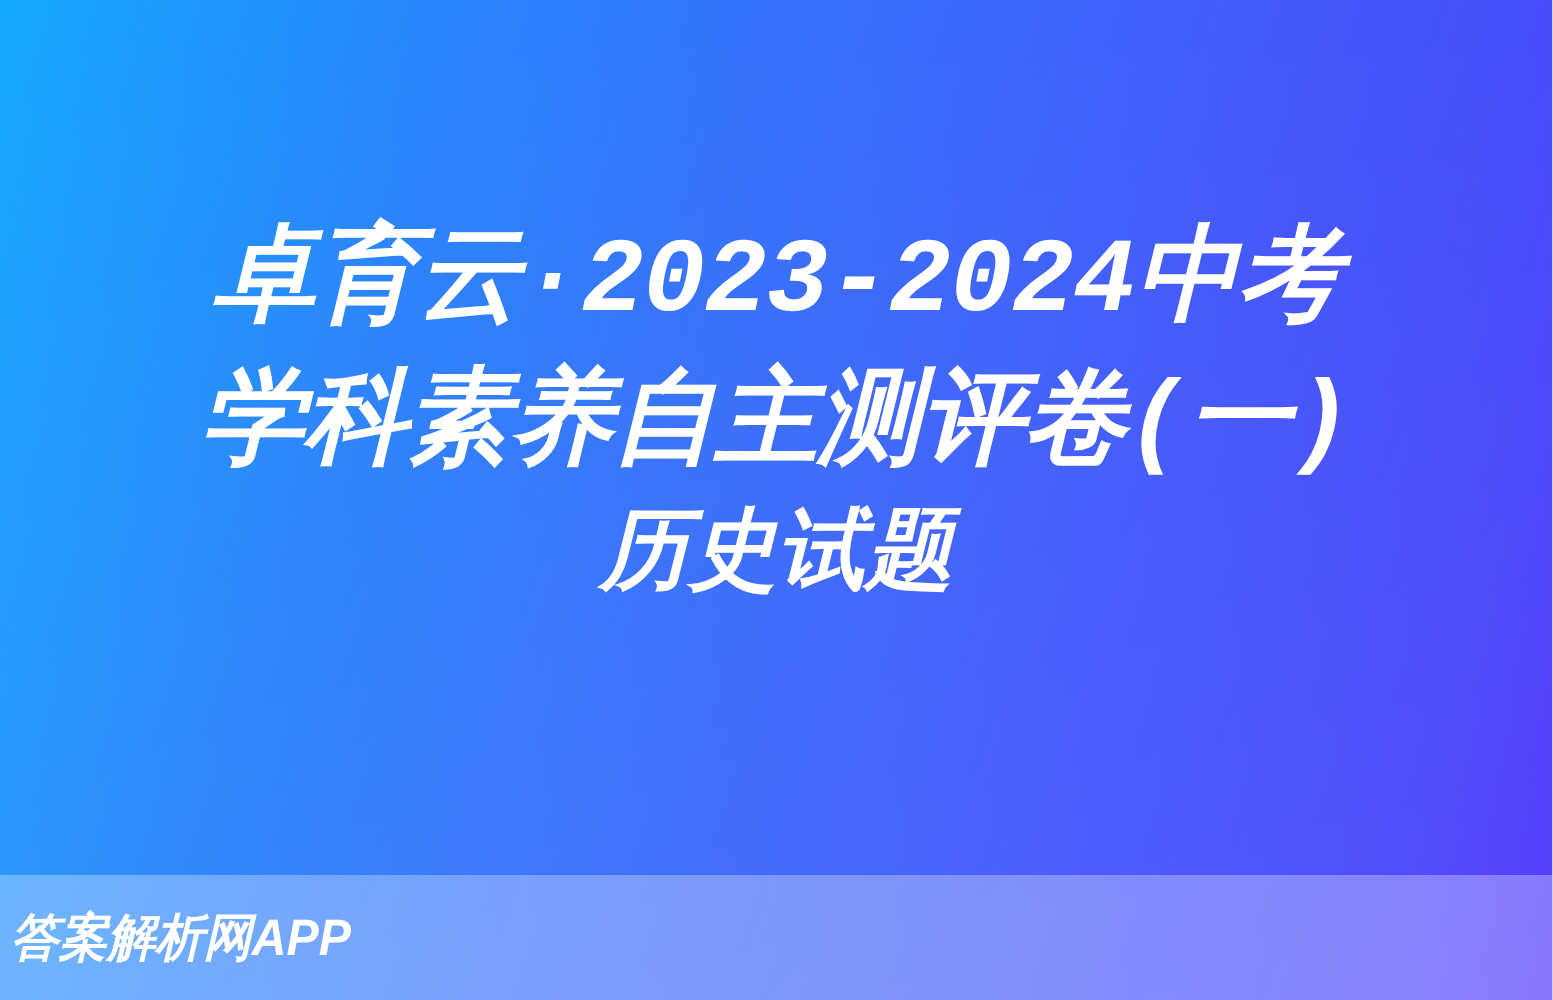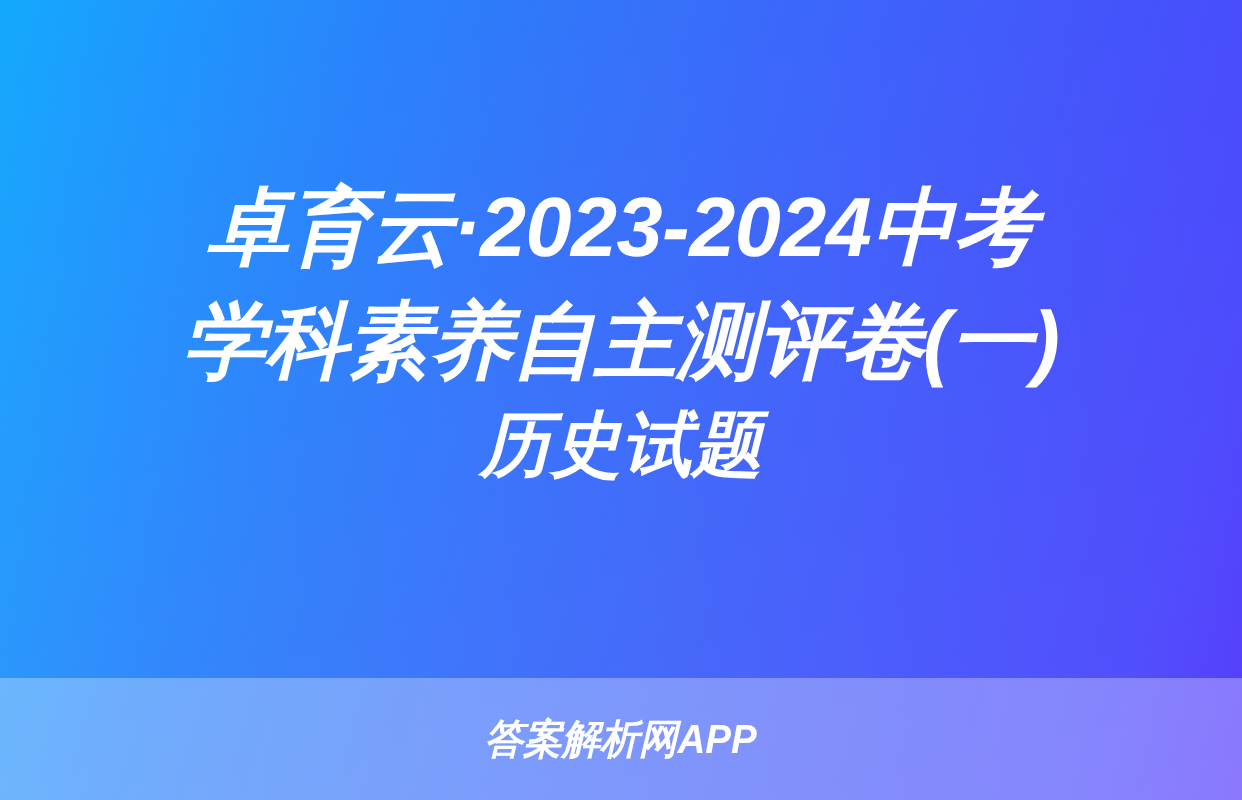--- a/index.html
+++ b/index.html
@@ -43,20 +43,21 @@
 
   .title-block {
     position: absolute;
     left: 0;
     right: 0;
     top: 170px;
     text-align: center;
     padding: 0 14px;
     box-sizing: border-box;
     z-index: 2;
+    font-family: Liberation Mono, monospace;
   }
 
   .title-line {
     color: #ffffff;
     font-weight: 700;
     font-style: italic;
     letter-spacing: -0.5px;
     line-height: 1.36;
     white-space: nowrap;
     text-rendering: geometricPrecision;
@@ -65,25 +66,25 @@
   .title-line.l1 { font-size: 84px; transform: scaleX(0.985); }
   .title-line.l2 { font-size: 84px; transform: scaleX(0.985); }
   .title-line.l3 { font-size: 71px; }
 
   
   .footer-band {
     position: absolute;
     left: 0;
     right: 0;
     bottom: 0;
-    height: 122px;
+    height: 100px;
     background: rgba(255, 255, 255, 0.30);
     display: flex;
     align-items: center;
-    justify-content: center;
+    justify-content: flex-start;
     z-index: 3;
   }
 
   .footer-text {
     color: #ffffff;
     font-size: 41px;
     font-weight: 700;
     font-style: italic;
     letter-spacing: 0px;
     white-space: nowrap;

